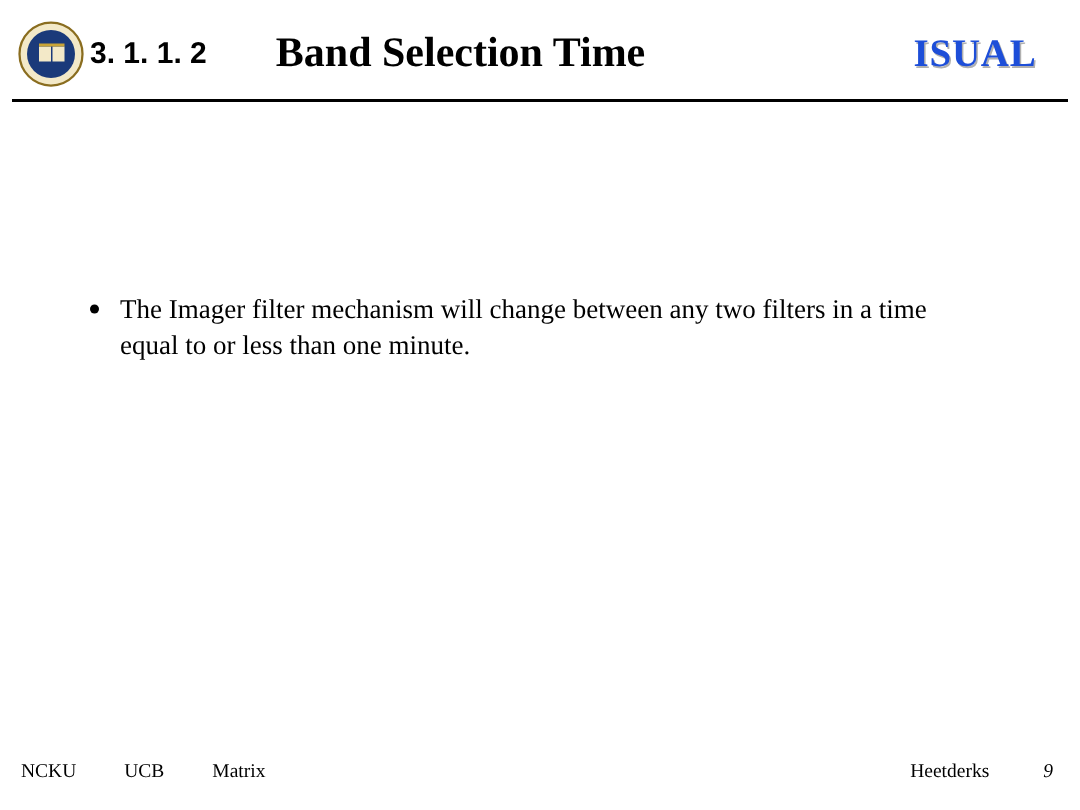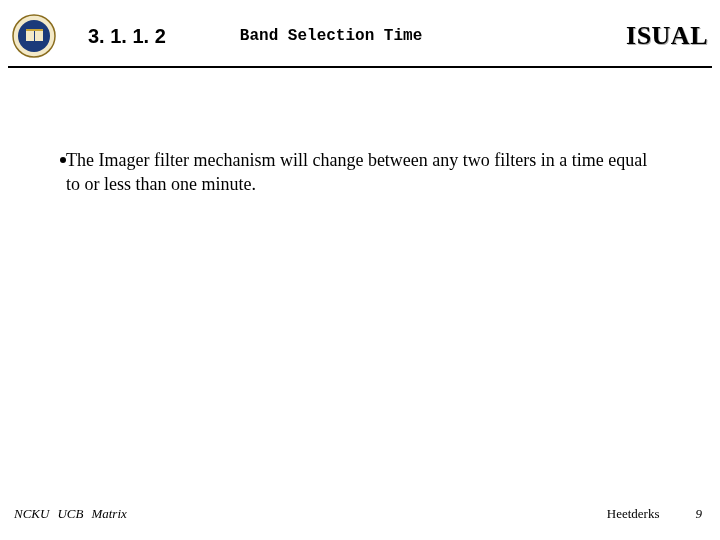--- a/index.html
+++ b/index.html
@@ -8,61 +8,63 @@
     height: 540px;
     background: #ffffff;
     font-family: "Times New Roman", Times, serif;
     color: #000000;
     position: relative;
     overflow: hidden;
   }
   .header {
     display: flex;
     align-items: center;
-    padding: 14px 12px 8px 12px;
-    gap: 32px;
+    padding: 14px 29px 8px 12px;
+    gap: 4px;
     border-radius: 11px;
   }
   .seal {
     width: 44px;
     height: 44px;
     flex-shrink: 0;
   }
   .seal svg { display: block; }
   .section-number {
     font-family: Arial, Helvetica, sans-serif;
     font-weight: bold;
     font-size: 20px;
     margin-right: 42px;
   }
   .title {
-    font-family: Liberation Mono, monospace;
+    font-family: Liberation Serif, serif;
     font-weight: bold;
-    font-size: 16px;
+    font-size: 28px;
     flex: 1;
   }
   .brand {
     font-family: "Times New Roman", Times, serif;
     font-weight: bold;
     font-size: 26px;
-    color: #000000;
+    color: #1d4ed8;
     text-shadow: 1px 1px 0 #b0b0b0, -1px -1px 0 #ffffff;
     letter-spacing: 0.5px;
   }
   .divider {
     margin: 0 8px;
     height: 2px;
     background: #000000;
   }
   .content {
     padding: 80px 60px 0 80px;
   }
   .bullet-row {
     display: flex;
     align-items: flex-start;
+    gap: 14px;
+    margin-top: 46px;
   }
   .bullet {
     width: 6px;
     height: 6px;
     background: #000000;
     border-radius: 50%;
     margin-top: 9px;
     flex-shrink: 0;
     margin-left: -20px;
   }
@@ -75,23 +77,22 @@
     left: 0;
     right: 0;
     bottom: 18px;
     padding: 0 18px 0 14px;
     display: flex;
     align-items: baseline;
     font-size: 13px;
     font-family: "Times New Roman", Times, serif;
   }
   .footer .orgs {
-    font-style: italic;
     display: flex;
-    gap: 8px;
+    gap: 32px;
   }
   .footer .trr {
     margin-left: 38px;
   }
   .footer .center {
     position: absolute;
     left: 50%;
     transform: translateX(-20%);
   }
   .footer .right {

